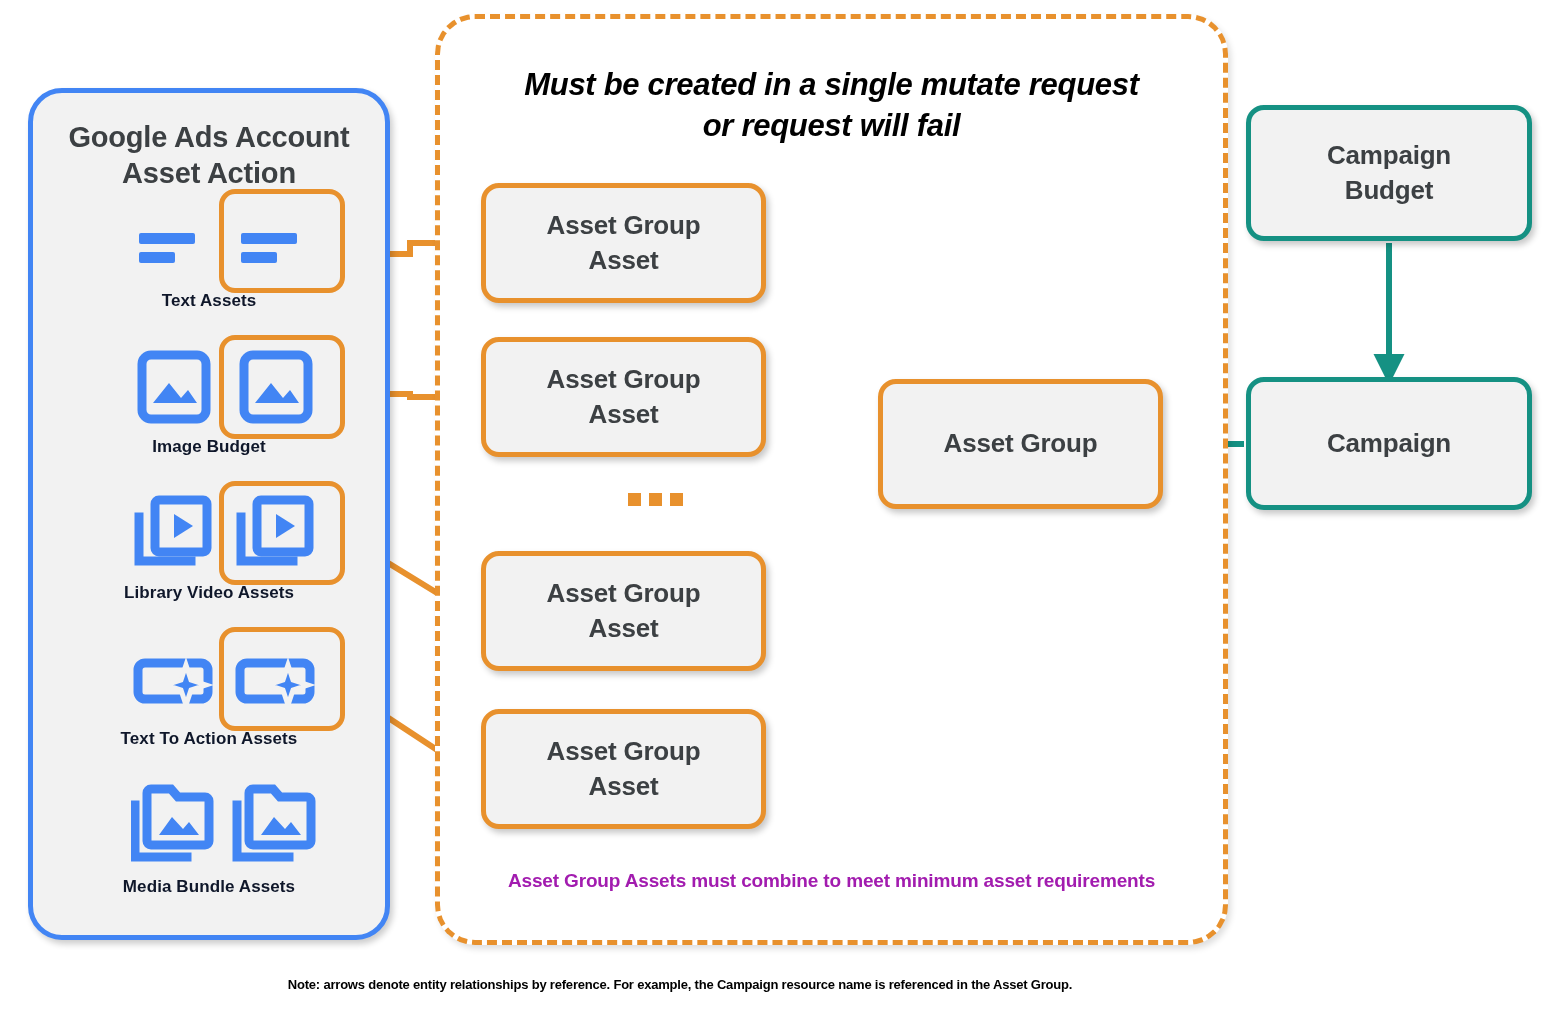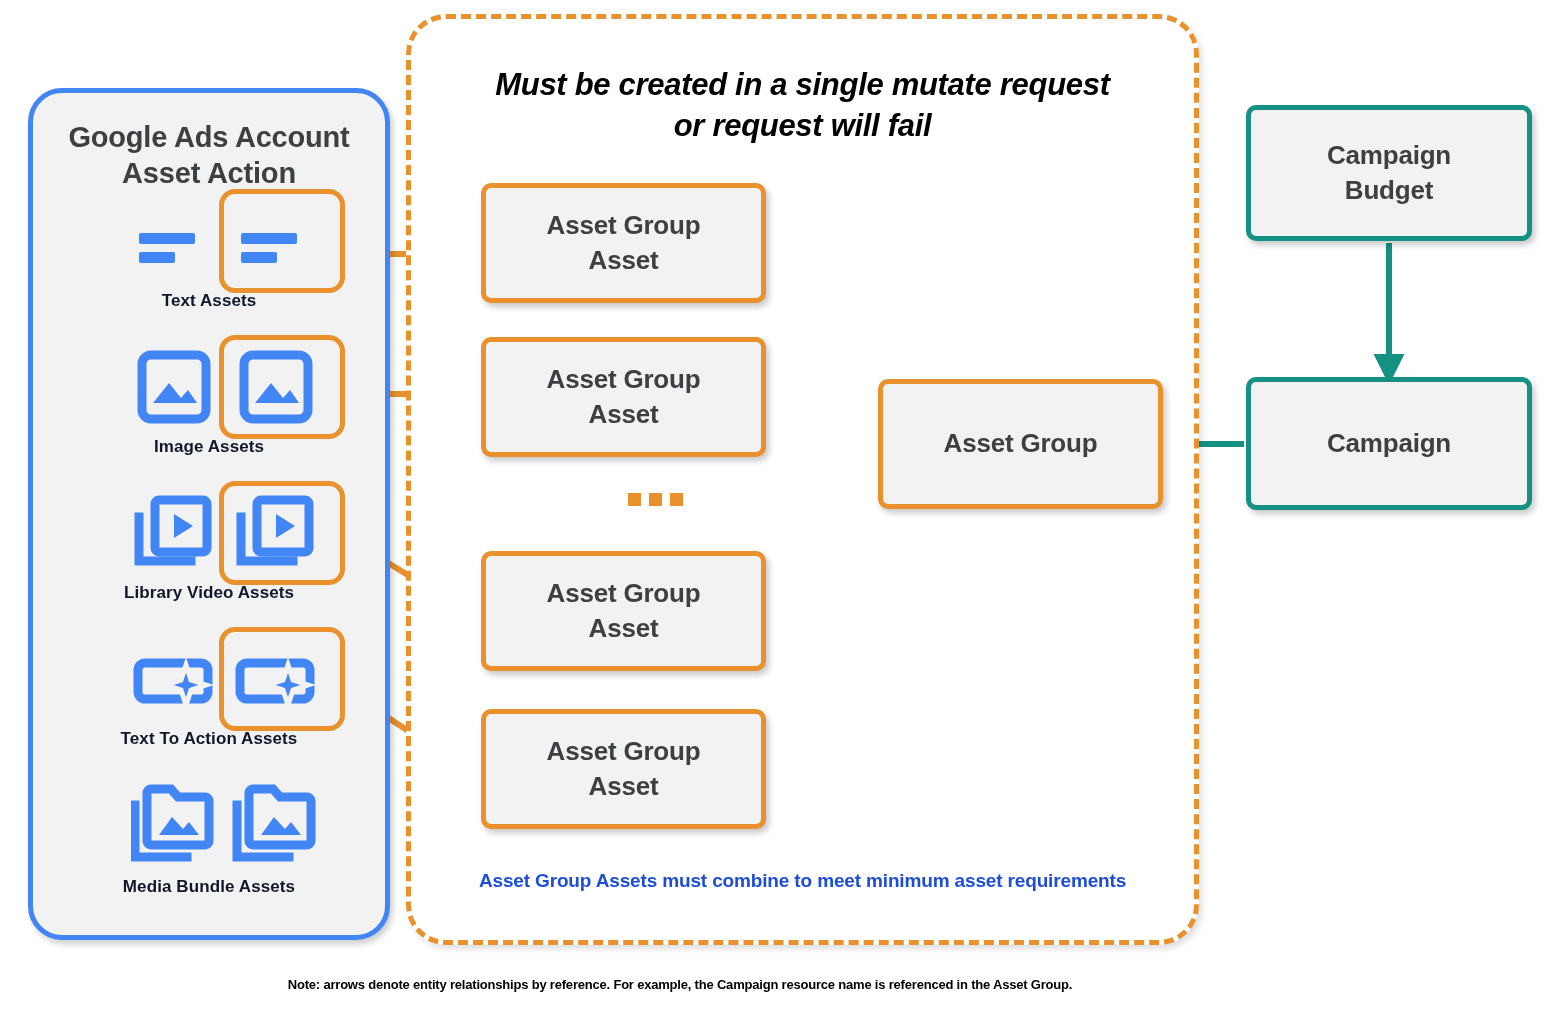--- a/index.html
+++ b/index.html
@@ -83,21 +83,21 @@
     color: #0f172a;
     letter-spacing: 0.1px;
   }
 
   
   .icon-slot svg { display: block; width: 92px; height: 92px; }
 
   
   #mutate-box {
     position: absolute;
-    left: 406px;
+    left: 435px;
     top: 14px;
     width: 793px;
     height: 931px;
     border: 5px dashed #e8912d;
     border-radius: 40px;
     box-sizing: border-box;
     background: #ffffff;
     box-shadow: 3px 4px 6px rgba(0,0,0,0.13);
   }
   #mutate-title {
@@ -114,30 +114,30 @@
     letter-spacing: -0.3px;
   }
   #mutate-footer {
     position: absolute;
     left: 0;
     bottom: 48px;
     width: 100%;
     text-align: center;
     font-size: 19px;
     font-weight: bold;
-    color: #1d4ed8;
+    color: #a21caf;
     letter-spacing: -0.15px;
   }
 
   
   .node {
     position: absolute;
     background: #f2f2f2;
     box-sizing: border-box;
-    border-radius: 10px;
+    border-radius: 18px;
     display: flex;
     align-items: center;
     justify-content: center;
     text-align: center;
     font-size: 26px;
     font-weight: bold;
     color: #3c4043;
     line-height: 1.35;
     box-shadow: 3px 4px 6px rgba(0,0,0,0.22);
     letter-spacing: -0.2px;
@@ -274,21 +274,21 @@
           </svg>
       </div>
       <div class="icon-highlight"></div>
       <div class="icon-slot second">
         <svg viewBox="0 0 92 92">
             <rect x="17" y="14" width="64" height="64" rx="9" fill="none" stroke="#4285f4" stroke-width="9"></rect>
             <path d="M28 62 L44 42 L56 57 L63 49 L72 62 Z" fill="#4285f4"></path>
           </svg>
       </div>
     </div>
-    <div class="asset-label">Image Assets</div>
+    <div class="asset-label">Image Budget</div>
   </div>
 
   <div class="asset-row" style="top:394px">
     <div class="icon-pair">
       <div class="icon-slot first">
         <svg viewBox="0 0 92 92">
           <path d="M8 30 L8 74 L60 74" fill="none" stroke="#4285f4" stroke-width="9" stroke-linecap="square"></path>
           <rect x="24" y="13" width="52" height="52" rx="4" fill="none" stroke="#4285f4" stroke-width="9"></rect>
           <path d="M43 27 L62 39 L43 51 Z" fill="#4285f4"></path>
         </svg>

